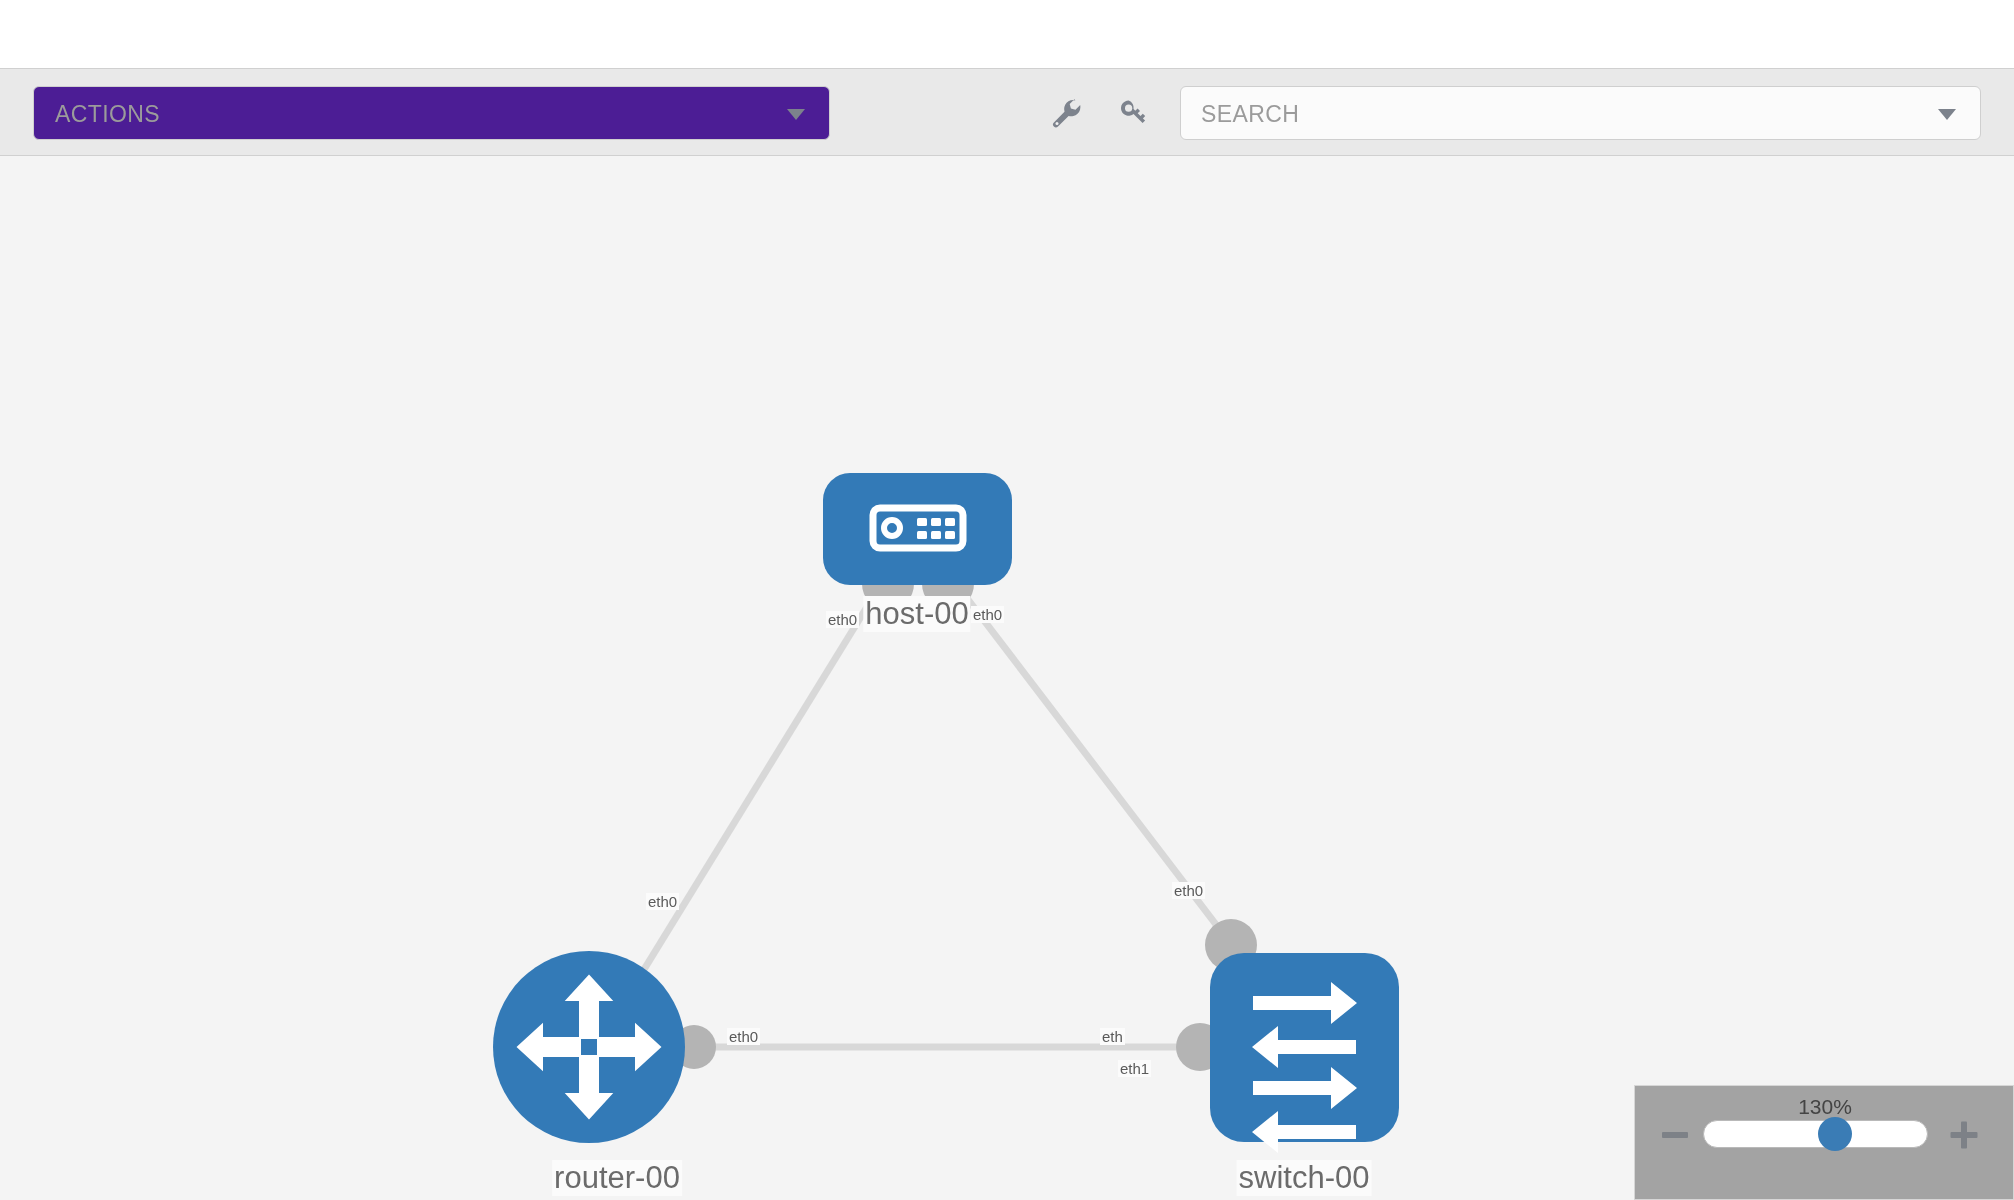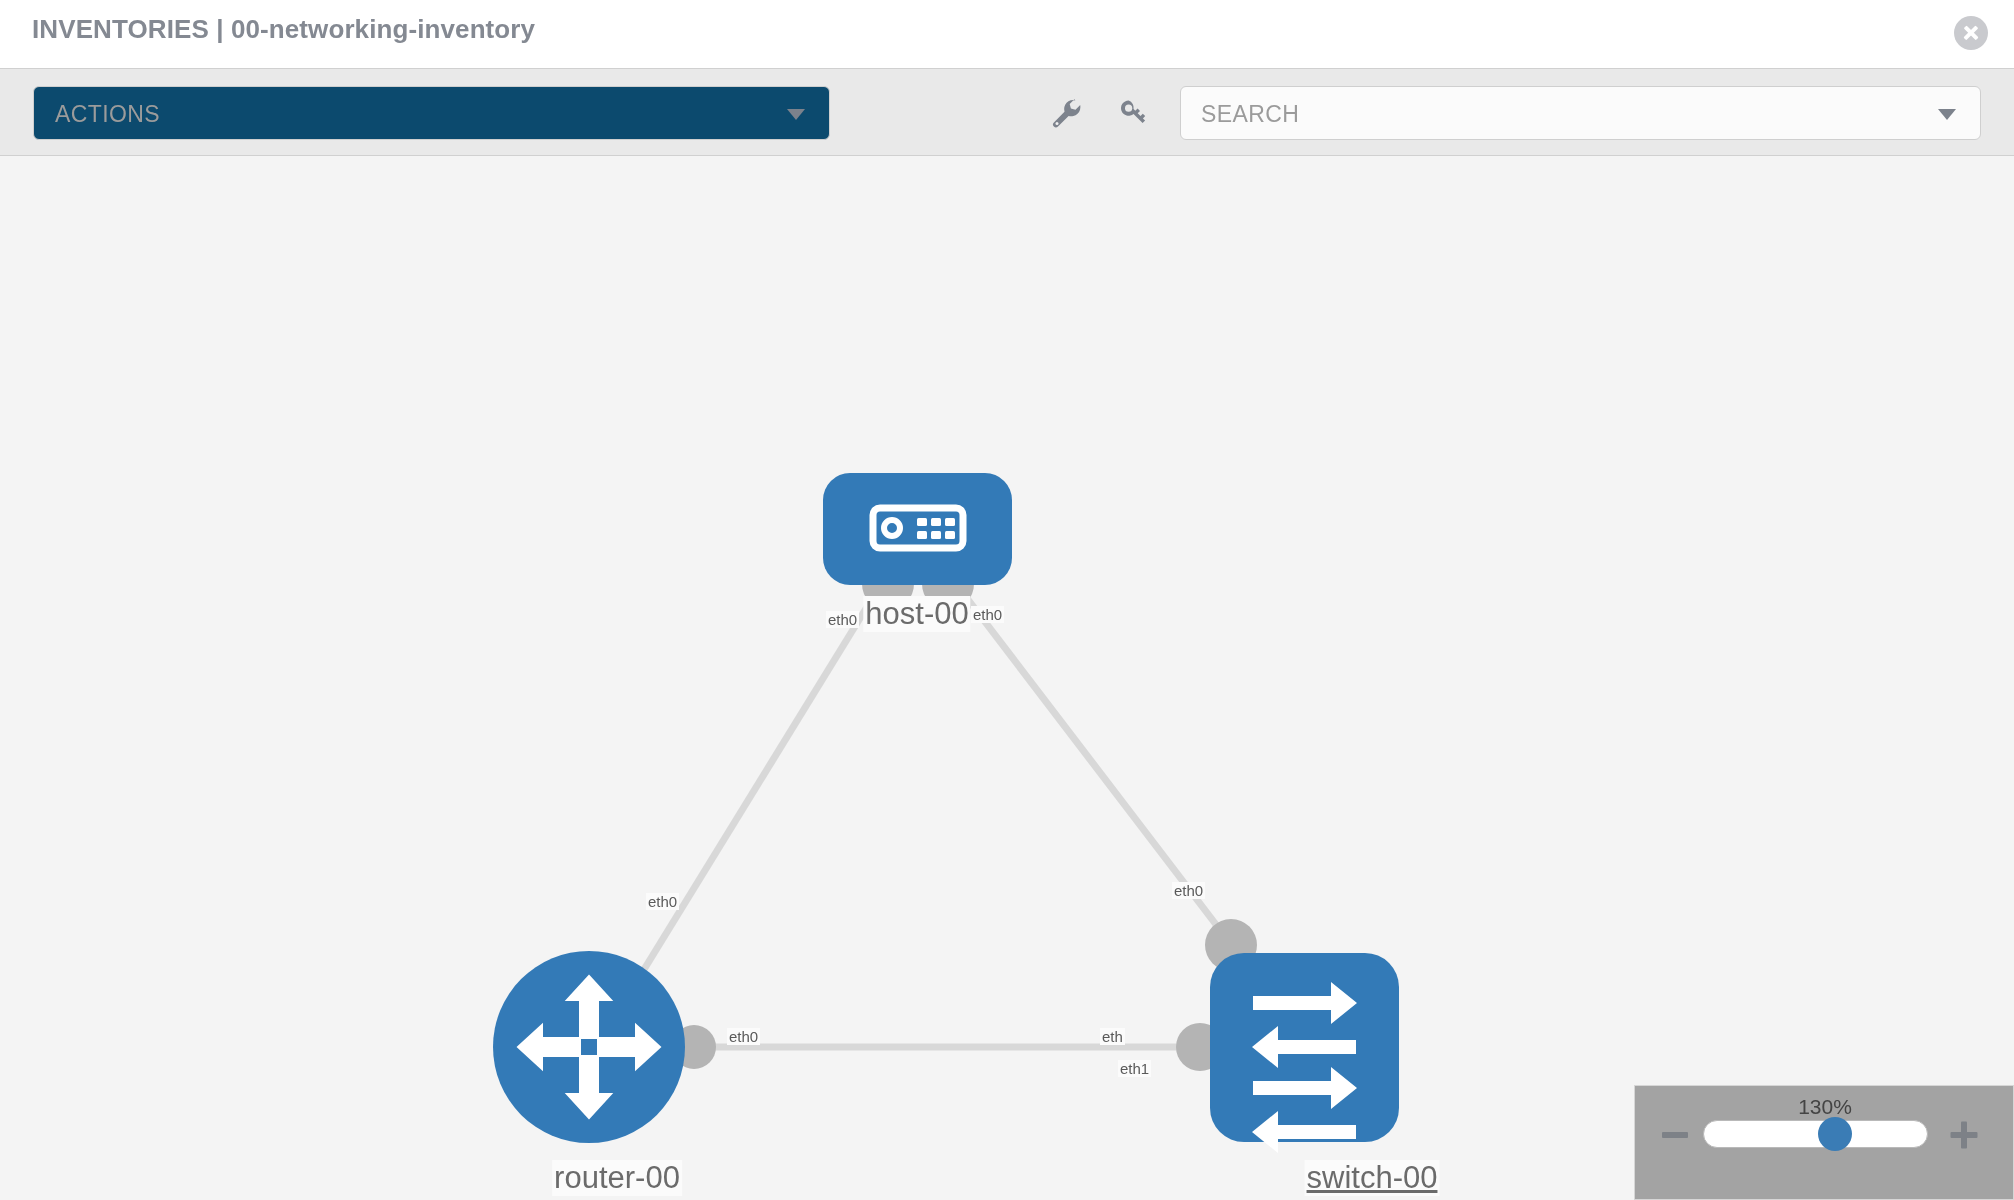--- a/index.html
+++ b/index.html
@@ -35,21 +35,21 @@
 
   
   .toolbar {
     position: absolute; left: 0; top: 68px; width: 2014px; height: 88px;
     background: #e9e9e9;
     border-top: 1px solid #d0d0d0; border-bottom: 1px solid #d0d0d0;
   }
   .actions-select {
     position: absolute; left: 33px; top: 17px;
     width: 797px; height: 54px;
-    background: #0c4a6e; border: 1px solid #cfcfcf; border-radius: 6px;
+    background: #4c1d95; border: 1px solid #cfcfcf; border-radius: 6px;
     cursor: pointer;
   }
   .actions-label {
     position: absolute; left: 21px; top: 14px;
     font-size: 23px; color: #9b9b9b; letter-spacing: .4px;
   }
   .caret {
     position: absolute; right: 24px; top: 50%; margin-top: -4px;
     width: 0; height: 0;
     border-left: 9px solid transparent; border-right: 9px solid transparent;
@@ -123,24 +123,20 @@
     content: ""; position: absolute; left: 50%; top: 50%; background: #7d8187; border-radius: 1px;
   }
   .zoom-plus::before { width: 27px; height: 6px; transform: translate(-50%,-50%); }
   .zoom-plus::after  { width: 6px; height: 27px; transform: translate(-50%,-50%); }
 </style>
 </head>
 <body>
 
 <div id="app">
 
-  <div class="header">
-    <div class="page-title">INVENTORIES | 00-networking-inventory</div>
-    <div class="close-btn"></div>
-  </div>
 
   <div class="toolbar">
 
     <div class="actions-select">
       <span class="actions-label">ACTIONS</span>
       <span class="caret"></span>
     </div>
 
     <div class="tool-icon" id="wrench-icon">
       <svg width="40" height="40" viewBox="0 0 40 40">
@@ -211,21 +207,21 @@
           <path d="M1253 840 h78 v-14 l26 21 -26 21 v-14 h-78 z"></path>
           <path d="M1356 884 h-78 v-14 l-26 21 26 21 v-14 h78 z"></path>
           <path d="M1253 925 h78 v-14 l26 21 -26 21 v-14 h-78 z"></path>
           <path d="M1356 969 h-78 v-14 l-26 21 26 21 v-14 h78 z"></path>
         </g>
       </g>
     </svg>
 
     <div class="node-label" style="left:917px;  top:440px;">host-00</div>
     <div class="node-label" style="left:617px;  top:1004px;">router-00</div>
-    <div class="node-label" style="left:1372px; top:1004px;text-decoration:underline;">switch-00</div>
+    <div class="node-label" style="left:1304px; top:1004px;">switch-00</div>
 
     <div class="iface-label" style="left:826px;  top:455px;">eth0</div>
     <div class="iface-label" style="left:971px;  top:450px;">eth0</div>
     <div class="iface-label" style="left:646px;  top:737px;">eth0</div>
     <div class="iface-label" style="left:1172px; top:726px;">eth0</div>
     <div class="iface-label" style="left:727px;  top:872px;">eth0</div>
     <div class="iface-label" style="left:1100px; top:872px;">eth</div>
     <div class="iface-label" style="left:1118px; top:904px;">eth1</div>
   </div>
 

